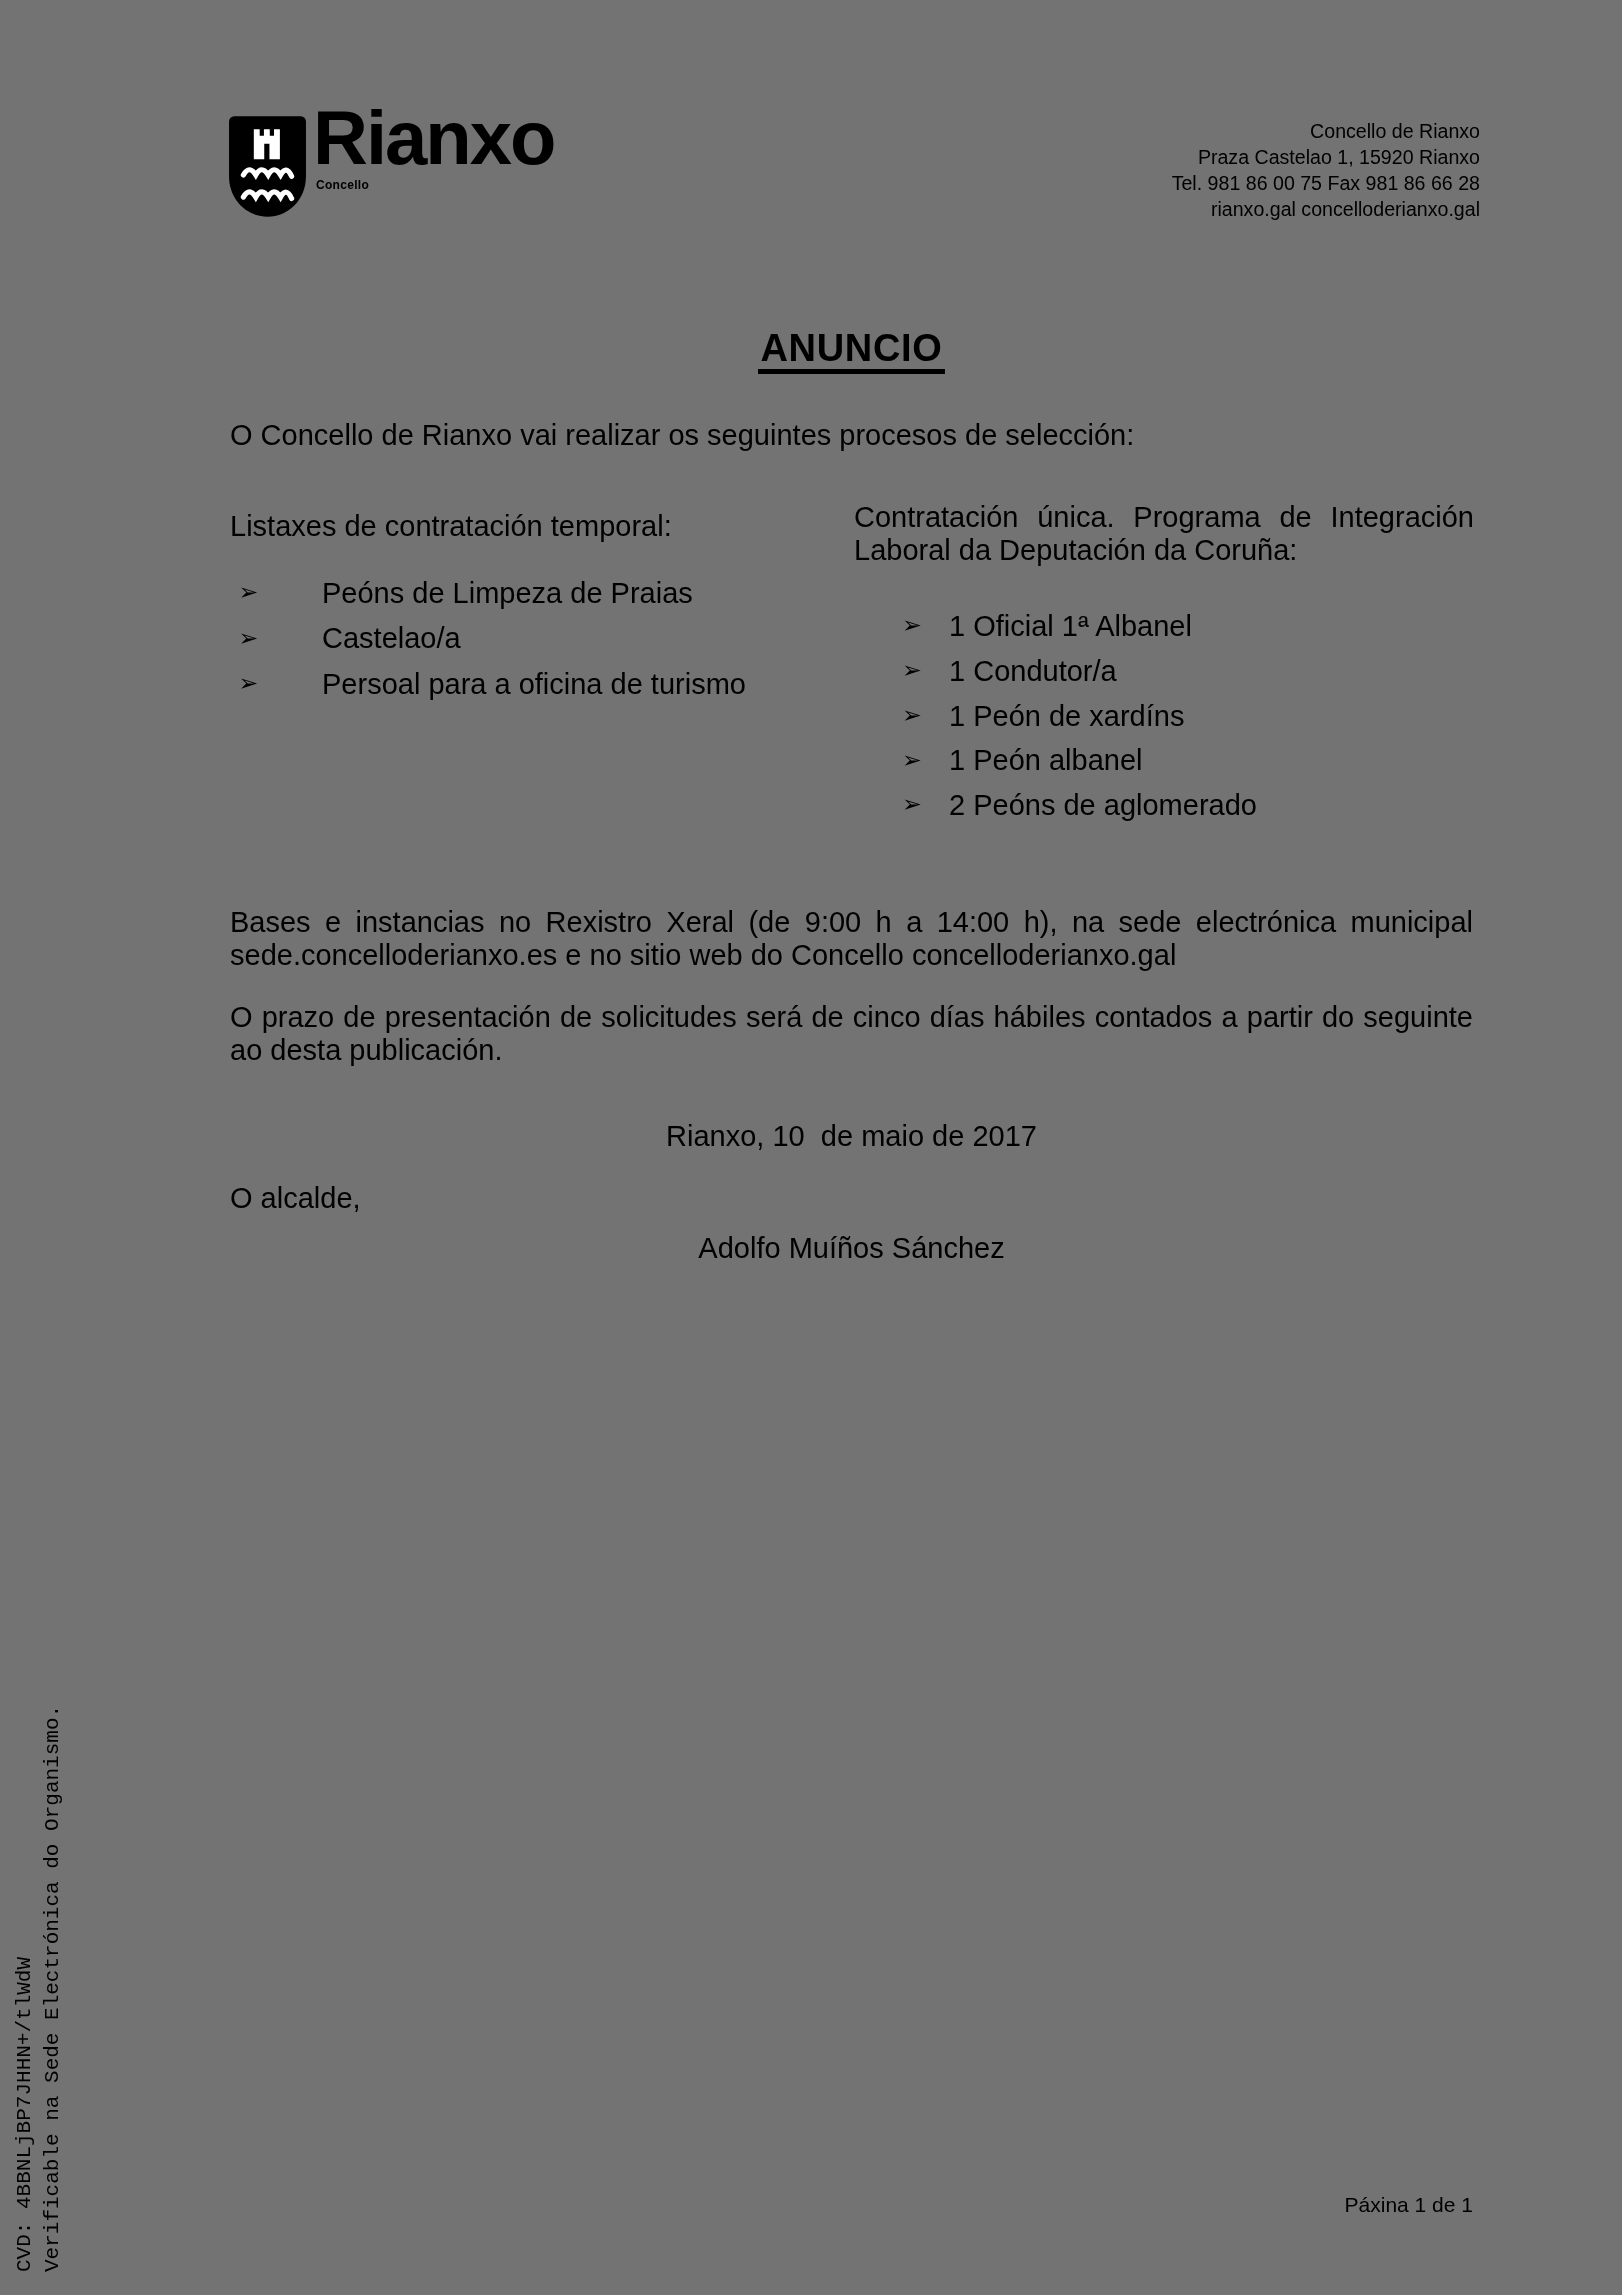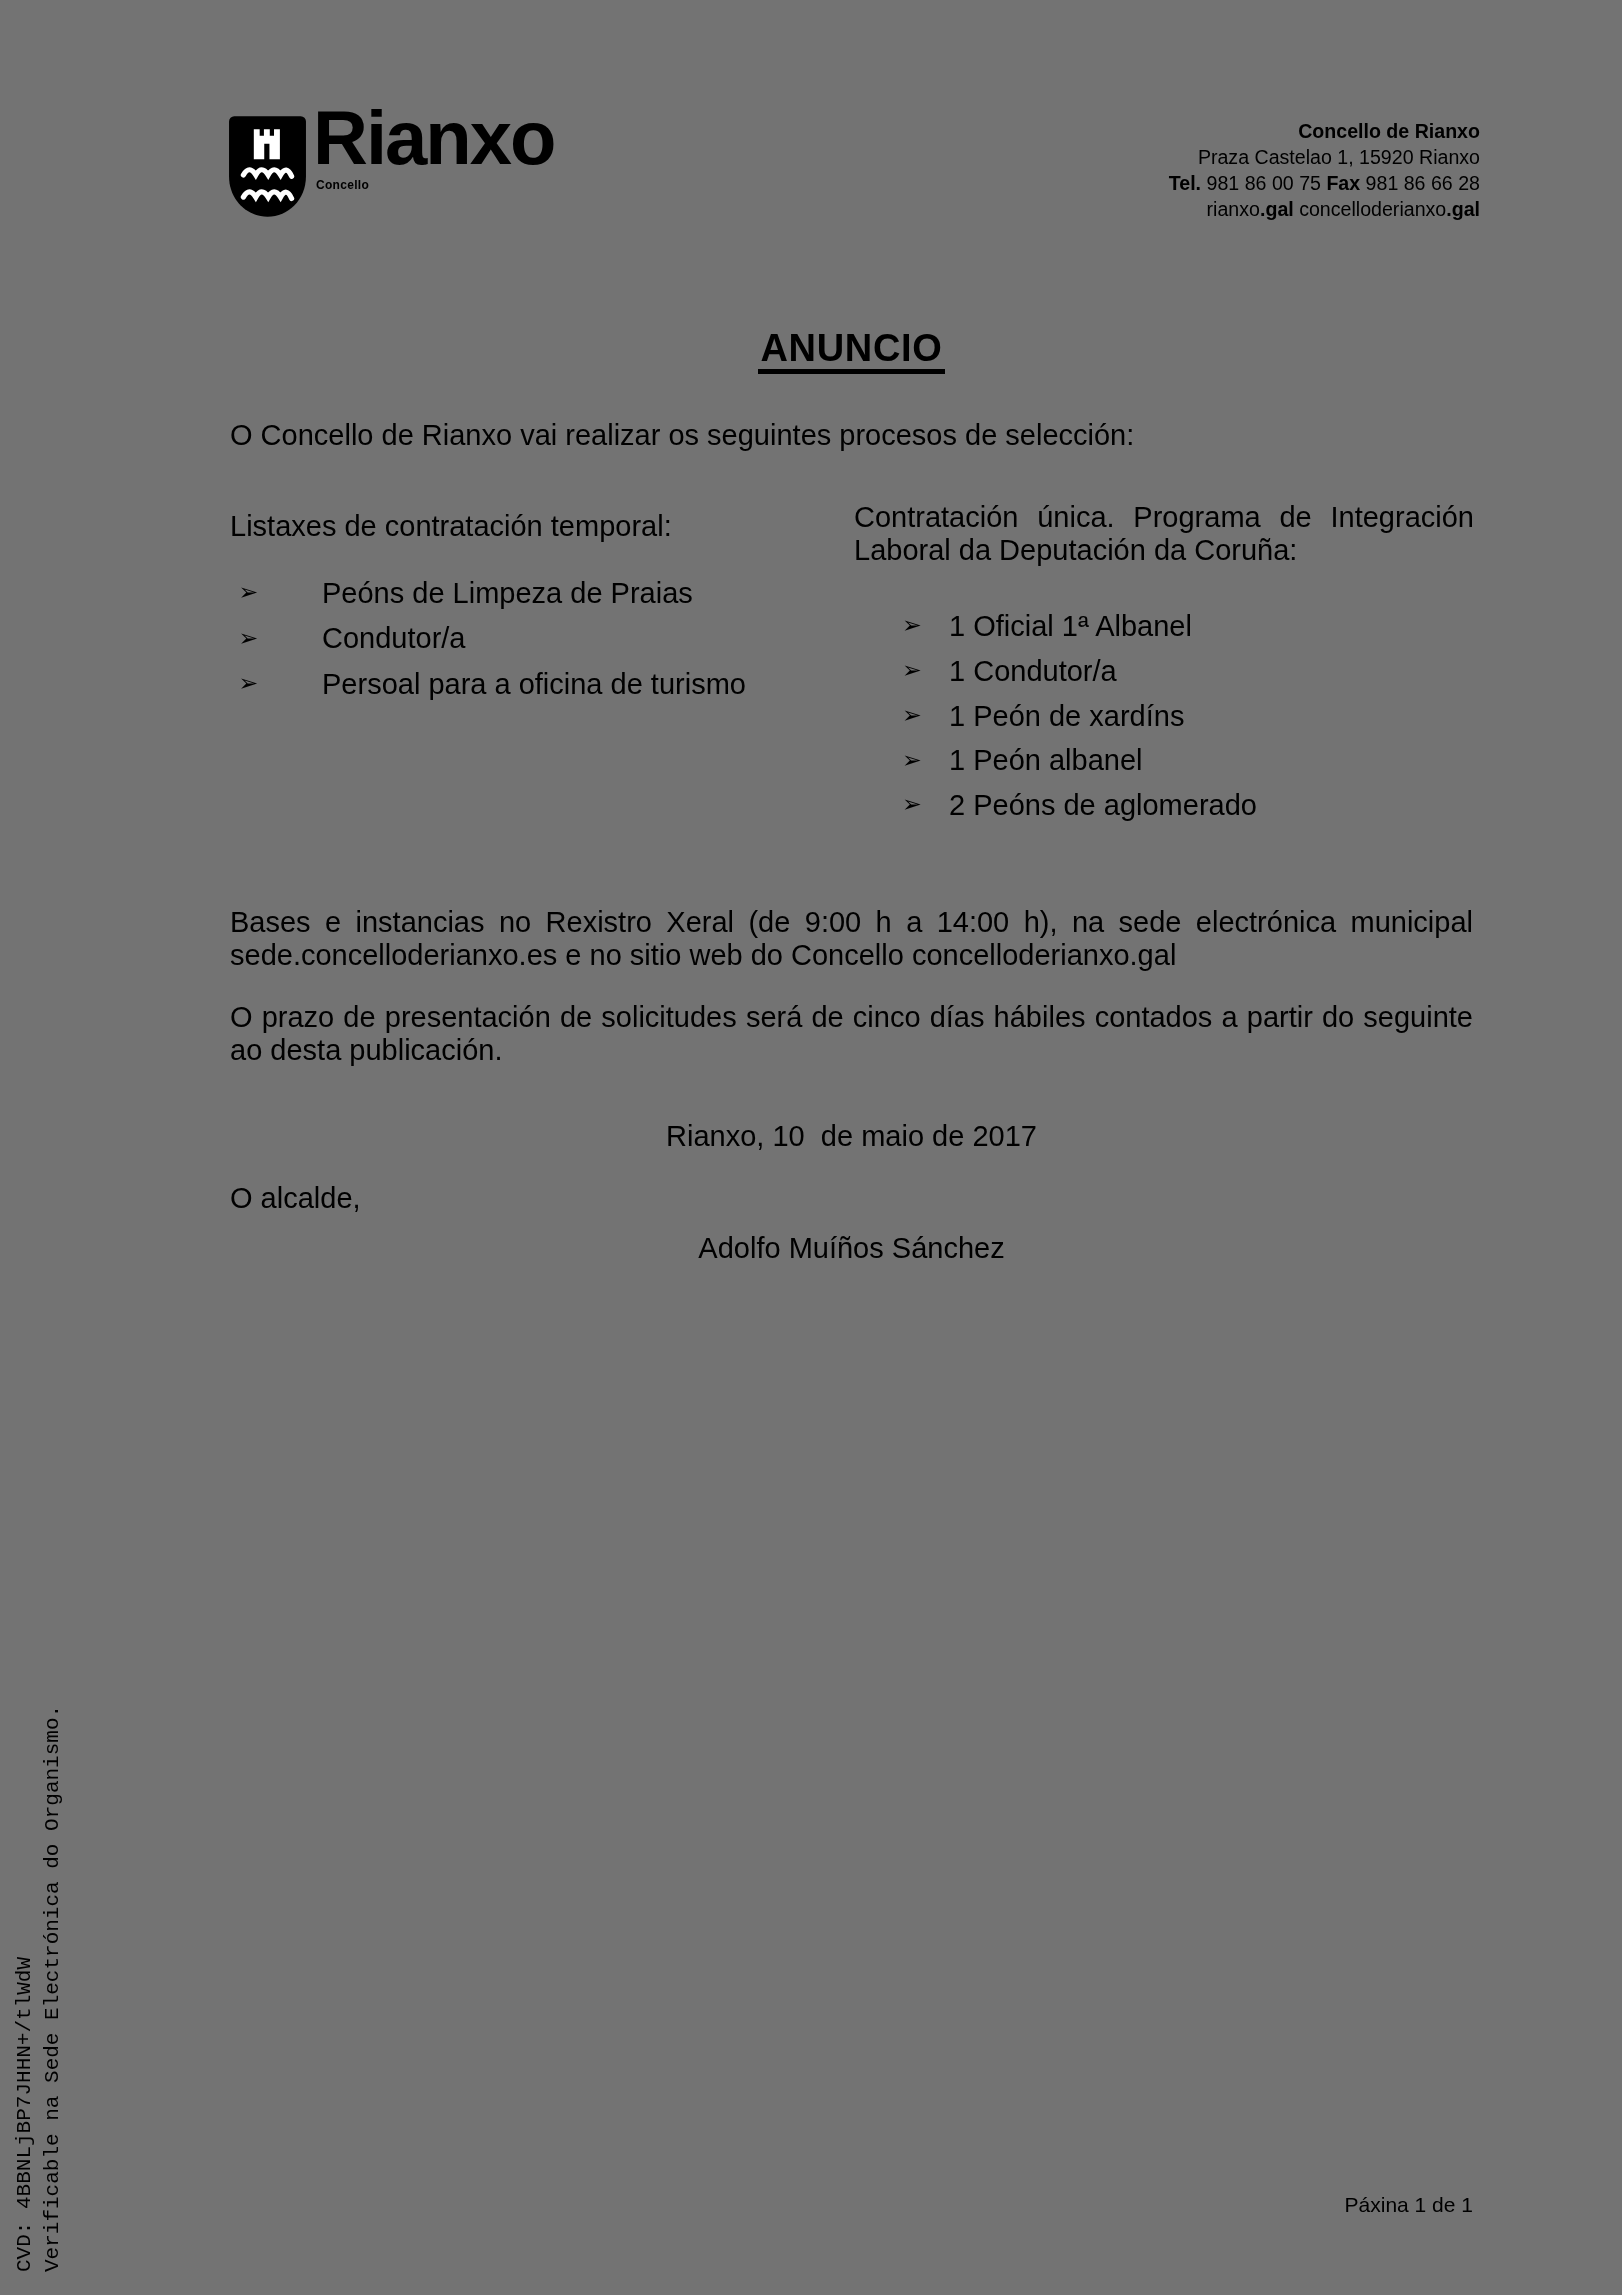--- a/index.html
+++ b/index.html
@@ -22,21 +22,21 @@
   }
   .logo-sub{
     left:316px;top:175px;
     font-size:12px;font-weight:bold;line-height:21px;letter-spacing:0.3px;
   }
   .contact{
     left:826px;top:118px;width:654px;
     text-align:right;font-size:19.6px;line-height:26px;
   }
   .contact-line{white-space:pre-wrap;}
-  .b{font-weight:bold;}
+  .b{font-weight:normal;}
 
   
   .title-wrap{left:230px;top:330px;width:1243px;text-align:center;}
   .title{
     display:inline-block;
     font-size:38px;font-weight:bold;line-height:37px;
     border-bottom:5.9px solid #000;
     padding:0 2px 2px 2px;
     letter-spacing:0.7px;
   }
@@ -117,21 +117,21 @@
   <div class="abs body-text col-head-left">Listaxes de contratación temporal:</div>
   <div class="abs body-text col-head-right">Contratación única. Programa de Integración Laboral da Deputación da Coruña:</div>
 
   <div class="abs body-text list-left">
     <div class="list-row">
       <span class="bullet">➢</span>
       <span>Peóns de Limpeza de Praias</span>
     </div>
     <div class="list-row">
       <span class="bullet">➢</span>
-      <span>Condutor/a</span>
+      <span>Castelao/a</span>
     </div>
     <div class="list-row">
       <span class="bullet">➢</span>
       <span>Persoal para a oficina de turismo</span>
     </div>
   </div>
 
   <div class="abs body-text list-right">
     <div class="list-row">
       <span class="bullet">➢</span>

